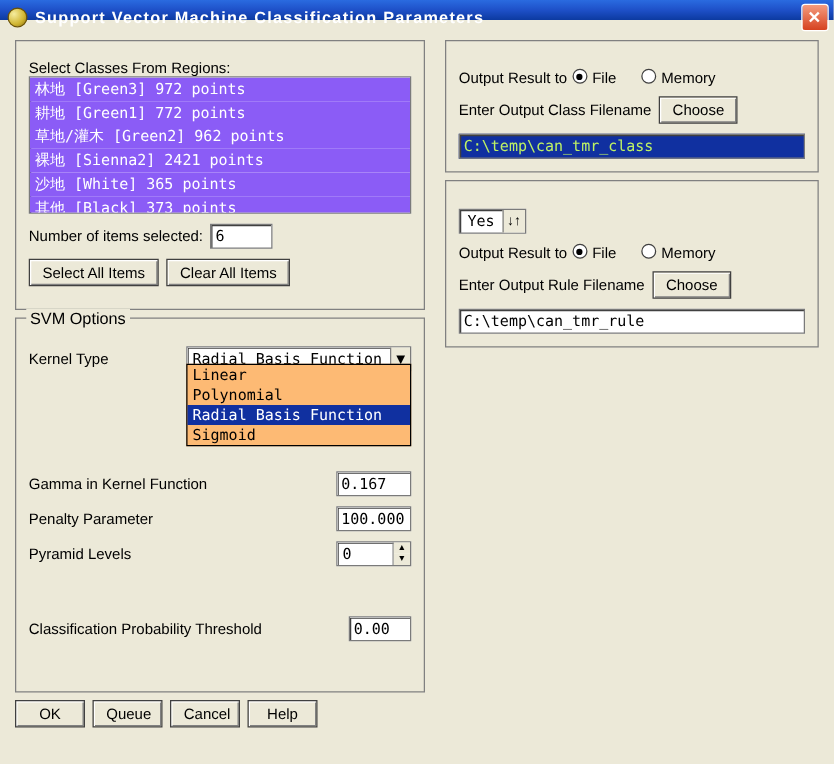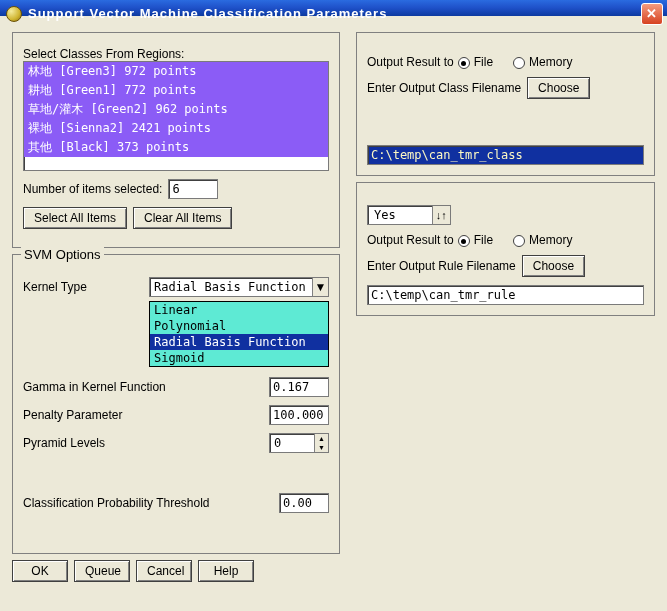--- a/index.html
+++ b/index.html
@@ -118,33 +118,33 @@
   }
   .combo .combo-box span { flex: 1; padding: 2px 4px; font-family: "SimSun", monospace; }
   .combo .combo-btn {
     width: 16px;
     background: #ece9d8;
     border-left: 1px solid #808080;
     display: flex; align-items: center; justify-content: center;
   }
   .combo .dropdown {
     position: absolute;
-    top: 24px; left: 0;
+    top: 14px; left: 0;
     width: 180px;
-    background: #5eead4;
+    background: #fdba74;
     border: 1px solid #000;
     z-index: 10;
   }
   .combo .dropdown .opt {
     padding: 1px 4px;
     font-family: "SimSun", monospace;
     font-size: 12px;
   }
   .combo .dropdown .opt.sel { background: #1030a0; color: #fff; }
-  .radio-row { display: flex; align-items: flex-end; gap: 4px; }
+  .radio-row { display: flex; align-items: flex-start; gap: 4px; }
   .radio-dot {
     width: 12px; height: 12px; border: 1px solid #404040; border-radius: 50%;
     background: #fff; display: inline-flex; align-items: center; justify-content: center;
   }
   .radio-dot.checked::after {
     content: ""; width: 5px; height: 5px; background: #000; border-radius: 50%;
   }
   .spinner {
     display: flex;
     border: 1px solid #7a7a7a;
@@ -160,21 +160,20 @@
   .spinner .arrows div {
     flex: 1; background: #ece9d8; display: flex; align-items: center; justify-content: center; font-size: 7px;
   }
   .toggle-box {
     display: inline-flex;
     border: 1px solid #7a7a7a;
     box-shadow: inset 1px 1px 0 #404040;
     background: #fff;
     height: 20px;
     align-items: center;
-    gap: 30px;
   }
   .toggle-box span { padding: 0 6px; font-family: monospace; }
   .toggle-box .tb {
     width: 18px; height: 100%; background: #ece9d8; border-left: 1px solid #808080;
     display: flex; align-items: center; justify-content: center; font-size: 11px; font-weight: bold;
   }
   .button-row { display: flex; gap: 6px; margin-top: 2px; }
   .watermark {
     position: absolute;
     top: 295px; left: 180px;
@@ -199,20 +198,21 @@
   <div class="row">
 
     <div class="left-col">
       <div class="group">
         <div class="label">Select Classes From Regions:</div>
         <div class="listbox">
           <div class="item">林地 [Green3] 972 points</div>
           <div class="item">耕地 [Green1] 772 points</div>
           <div class="item">草地/灌木 [Green2] 962 points</div>
           <div class="item">裸地 [Sienna2] 2421 points</div>
+          <div class="item">沙地 [White] 365 points</div>
           <div class="item">其他 [Black] 373 points</div>
         </div>
         <div class="field-row">
           <label>Number of items selected:</label>
           <input type="text" class="textbox" style="width: 50px;" value="6">
         </div>
         <div class="field-row">
           <button class="btn">Select All Items</button>
           <button class="btn">Clear All Items</button>
         </div>
@@ -283,21 +283,21 @@
           <span class="radio-dot checked"></span>
           <span>File</span>
           <span style="width:12px"></span>
           <span class="radio-dot"></span>
           <span>Memory</span>
         </div>
         <div class="field-row">
           <label>Enter Output Class Filename</label>
           <button class="btn">Choose</button>
         </div>
-        <input type="text" class="textbox" style="width: 100%; background: rgb(16, 48, 160); color: #fef9c3; margin-top: 38px;" value="C:\temp\can_tmr_class">
+        <input type="text" class="textbox" style="width: 100%; background: rgb(16, 48, 160); color: #bef264;" value="C:\temp\can_tmr_class">
       </div>
 
       <div class="group">
         <div class="field-row">
           <div class="toggle-box">
             <span>Yes</span>
             <div class="tb">↓↑</div>
           </div>
         </div>
         <div class="field-row radio-row">

